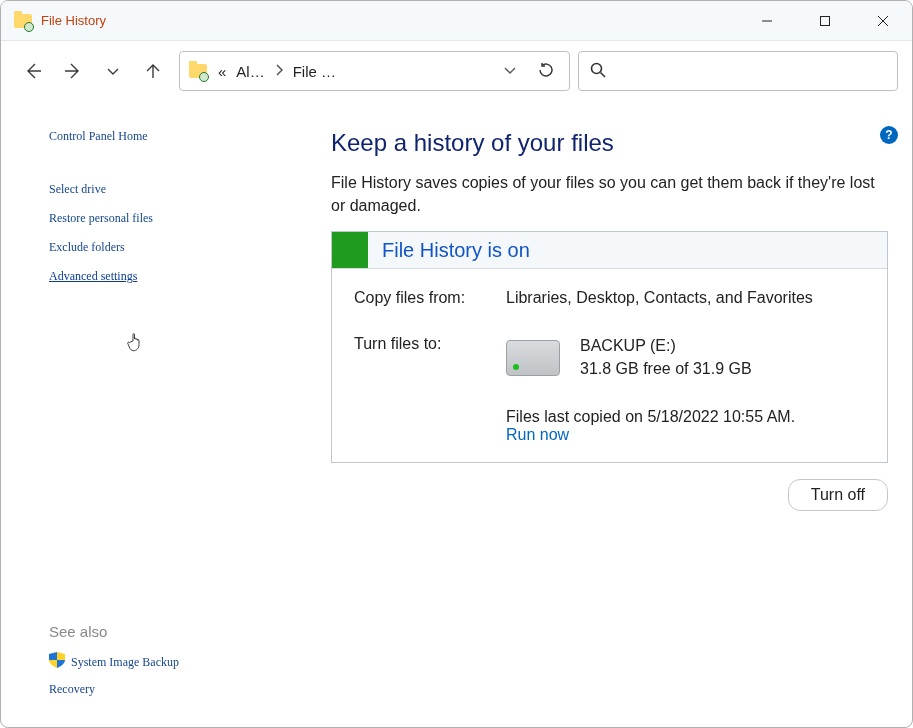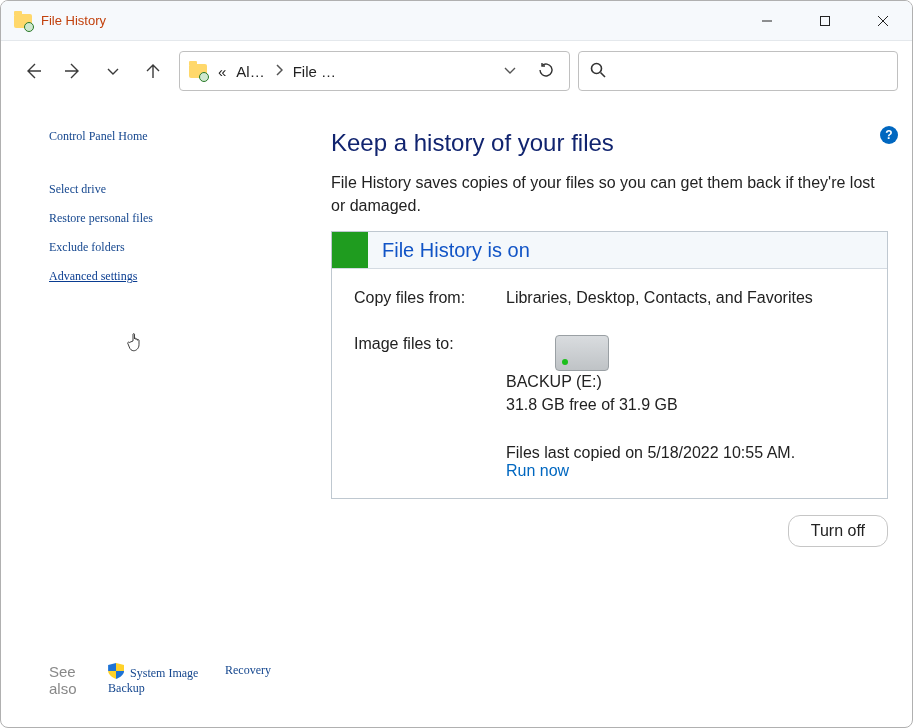--- a/index.html
+++ b/index.html
@@ -113,21 +113,21 @@
     font-family: Liberation Serif, serif;
   }
   .sidebar .link.active {
     text-decoration: underline;
     color: #0a3d91;
   }
   .see-also-block {
     margin-top: auto;
     padding-bottom: 10px;
     display:flex;
-    flex-direction:row;
+    flex-direction:column;
     gap: 12px;
   }
   .see-also-title { color:#888; font-size:15px; }
   .shield { width:16px; height:16px; display:inline-block; vertical-align:-2px; margin-right:6px; position:relative;}
   .shield .s1 { position:absolute; top:0; left:0; width:8px; height:8px; background:#1e73d6;}
   .shield .s2 { position:absolute; top:0; right:0; width:8px; height:8px; background:#ffd22a;}
   .shield .s3 { position:absolute; bottom:0; left:0; width:8px; height:8px; background:#ffd22a;}
   .shield .s4 { position:absolute; bottom:0; right:0; width:8px; height:8px; background:#1e73d6;}
   .shield { clip-path: path("M8 0 L16 2 V8 C16 13 8 16 8 16 C8 16 0 13 0 8 V2 Z"); }
 
@@ -179,21 +179,21 @@
     border: 1px solid #9aa0a4;
     position: relative;
     margin-right: 20px;
   }
   .drive-icon::after {
     content:"";
     position:absolute;
     left:6px; bottom:5px;
     width:6px; height:6px; background:#1bbf1b; border-radius:50%;
   }
-  .dest-block { display:flex; align-items:center;flex-direction:column; }
+  .dest-block { display:flex; align-items:center; }
   .dest-text { line-height:1.4; }
   .last-block { margin-left: 152px; margin-top: 28px;}
   .runnow { color:#0067c0; cursor:pointer;}
   .turn-off-row { display:flex; justify-content:flex-end; padding: 16px 0 0;}
   .turn-off {
     border:1px solid #c6c6c6;
     background:#fff;
     border-radius:12px;
     padding: 6px 22px;
     font-size: 16px;
@@ -330,21 +330,21 @@
       <div class="status-header">
         <div class="square"></div>
         <div class="status-title">File History is on</div>
       </div>
       <div class="status-body">
         <div class="row">
           <div class="label">Copy files from:</div>
           <div>Libraries, Desktop, Contacts, and Favorites</div>
         </div>
         <div class="row" style="margin-top:28px">
-          <div class="label">Image files to:</div>
+          <div class="label">Turn files to:</div>
           <div class="dest-block">
             <div class="drive-icon"></div>
             <div class="dest-text">
               <div>BACKUP (E:)</div>
               <div>31.8 GB free of 31.9 GB</div>
             </div>
           </div>
         </div>
         <div class="last-block">
           <div>Files last copied on 5/18/2022 10:55 AM.</div>

